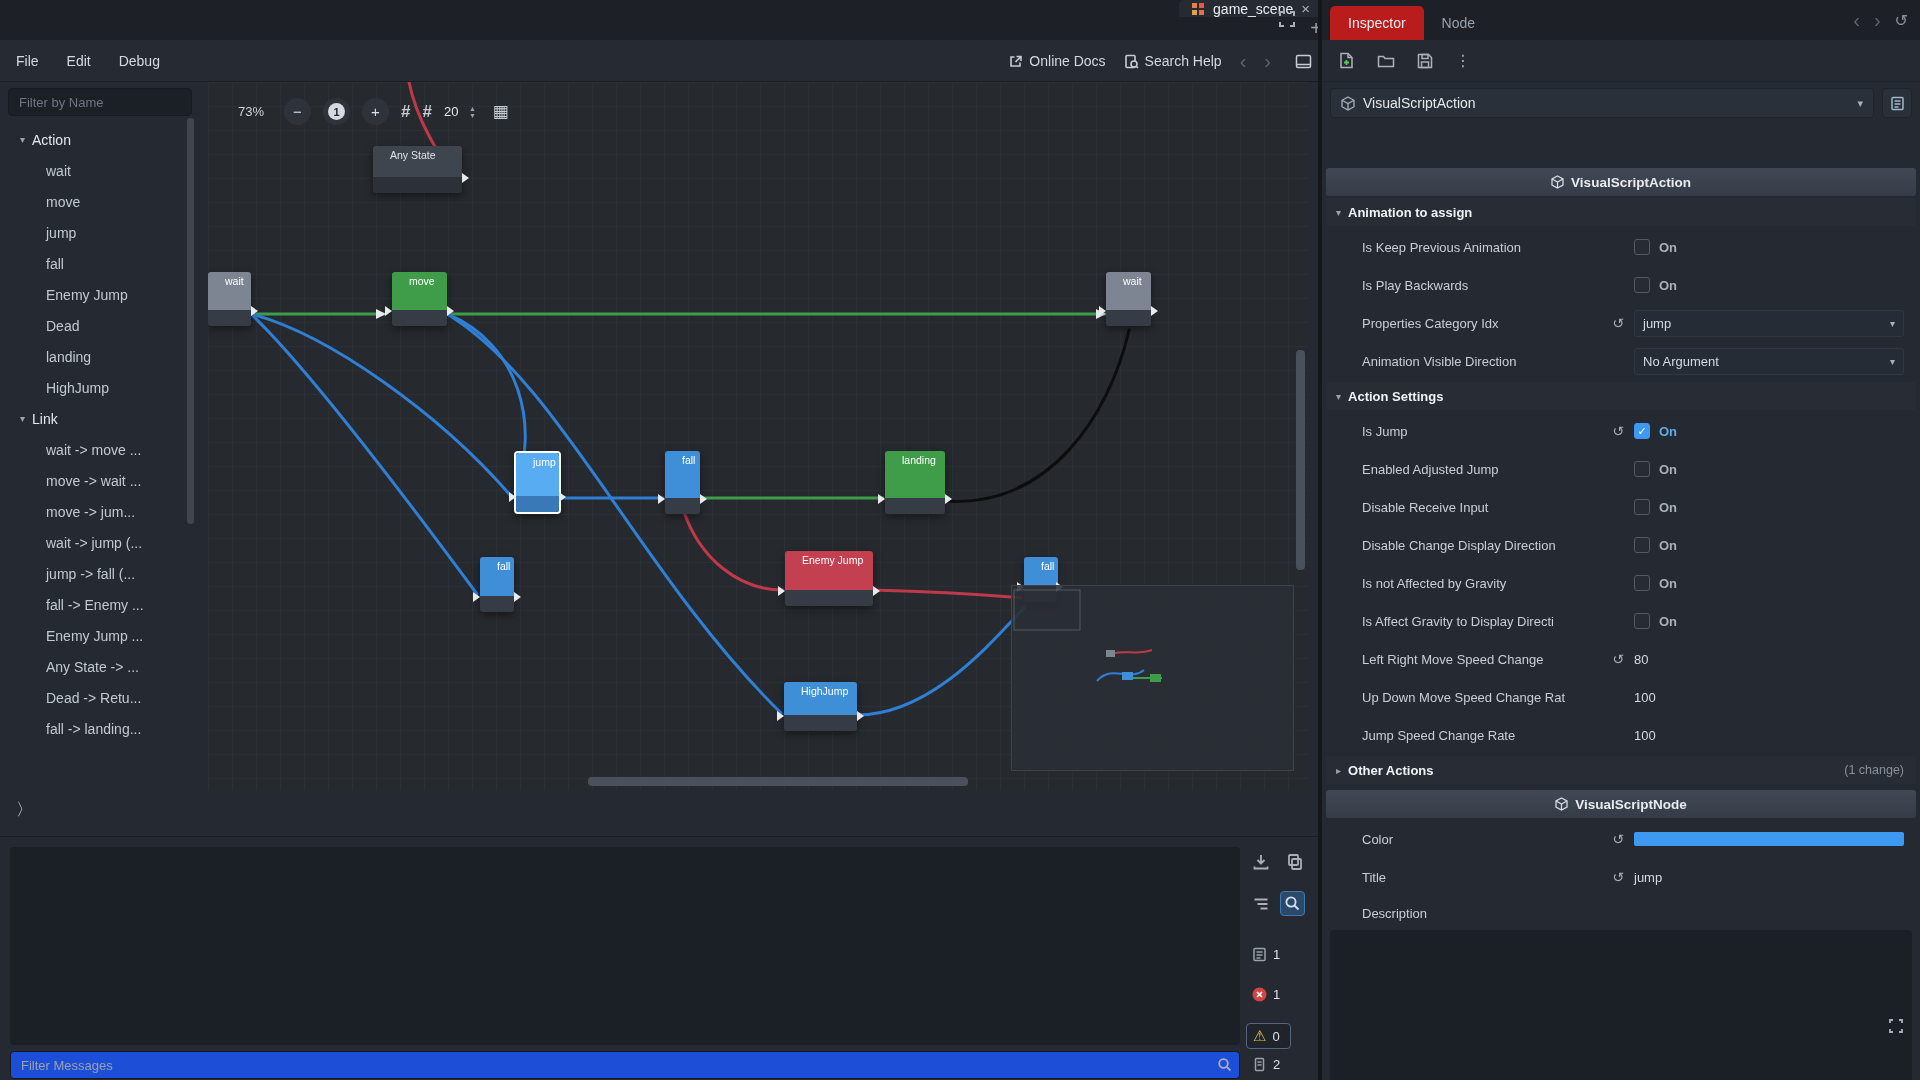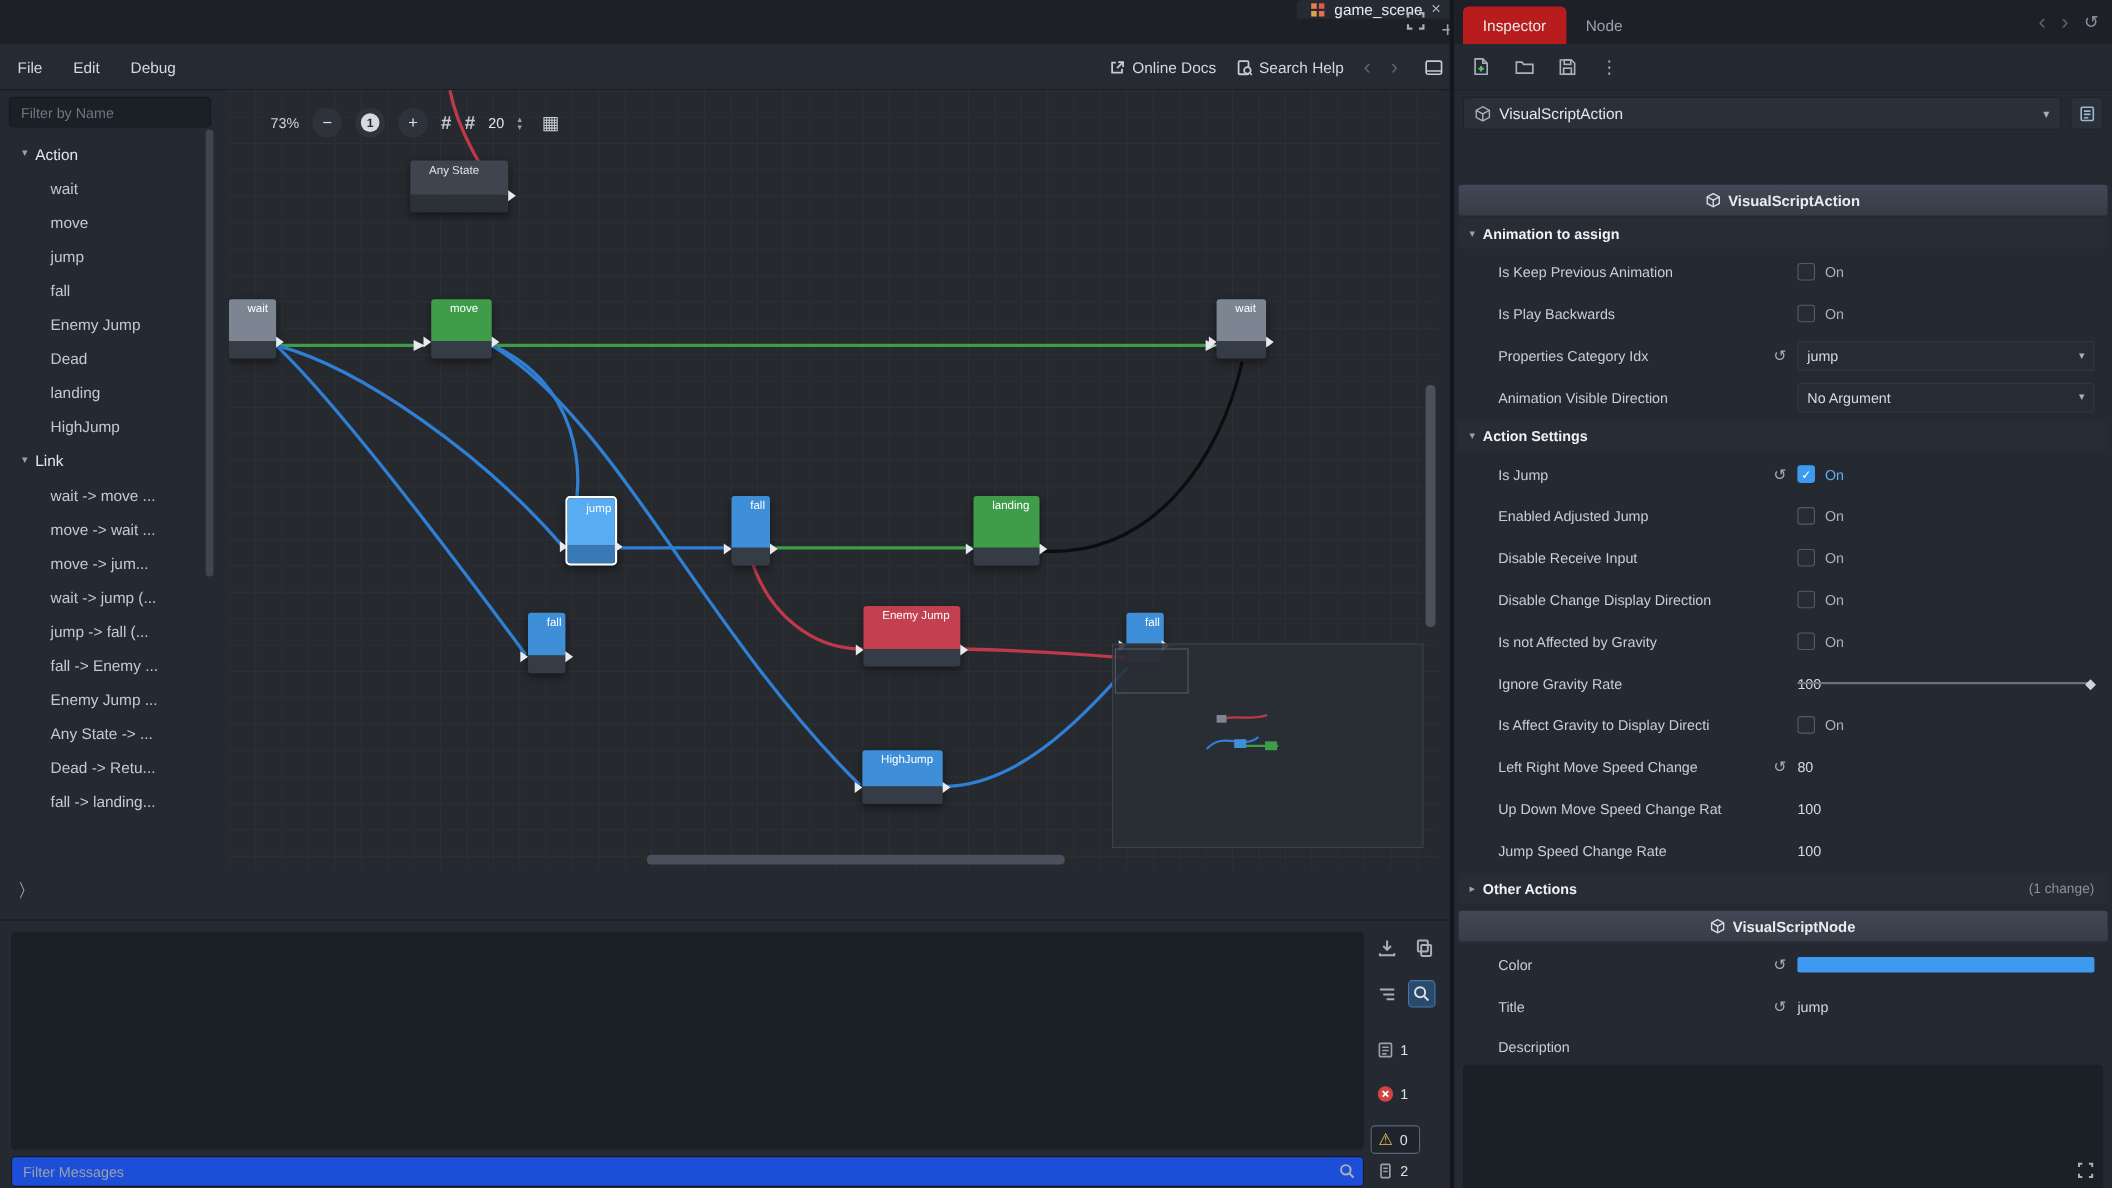--- a/index.html
+++ b/index.html
@@ -37,21 +37,21 @@
   .tw { color:#9aa1ac; font-size:10px; }
   .side-scroll { position:absolute; right:-2px; top:30px; width:7px; height:406px; background:#3f4650; border-radius:3px; }
   .panel-toggle { position:absolute; left:16px; top:798px; font-size:17px; color:#c6cbd3; cursor:pointer; }
 
   
   .graph { position:absolute; left:208px; top:82px; width:1100px; height:708px; background:#26292e; overflow:hidden;
     background-image:linear-gradient(#2c2f35 1px,transparent 1px),linear-gradient(90deg,#2c2f35 1px,transparent 1px);
     background-size:24px 24px; }
   .edges { position:absolute; left:0; top:0; z-index:1; pointer-events:none; }
 
-  .gtoolbar { position:absolute; left:30px; top:16px; z-index:6; display:flex; align-items:center; gap:12px;text-align:right; }
+  .gtoolbar { position:absolute; left:30px; top:16px; z-index:6; display:flex; align-items:center; gap:12px; }
   .zoom-label { font-size:13px; color:#cfd4da; width:34px; }
   .circ-btn { width:27px; height:27px; border-radius:50%; background:#2e333b; color:#dde1e6; display:flex; align-items:center; justify-content:center; font-size:15px; cursor:pointer; }
   .circ-btn.reset { background:#2e333b; }
   .reset-dot { width:17px; height:17px; border-radius:50%; background:#d6dae0; color:#22262d; font-size:11px; font-weight:bold; display:flex; align-items:center; justify-content:center; }
   .snap-ico { font-size:17px; color:#c6ccd4; font-weight:bold; cursor:pointer; }
   .snap-val { font-size:13px; color:#e4e7ec; }
   .spin { display:flex; flex-direction:column; line-height:7px; color:#9aa1ac; font-size:8px; cursor:pointer; }
   .grid-ico { font-size:17px; color:#c6ccd4; margin-left:6px; cursor:pointer; }
 
   .gnode { position:absolute; z-index:2; border-radius:3px; box-shadow:0 3px 8px rgba(0,0,0,.45); cursor:pointer; }
@@ -111,21 +111,21 @@
   .insp-content { position:absolute; left:0; top:162px; width:598px; }
   .cat-bar { height:28px; margin:6px 4px 2px; border-radius:3px; background:linear-gradient(#414855,#363c47); display:flex; align-items:center; justify-content:center; gap:7px; font-size:13.5px; font-weight:bold; color:#e8ebef; }
   .sec-hdr { height:28px; margin:2px 4px; border-radius:2px; background:#272c35; display:flex; align-items:center; gap:7px; padding-left:10px; font-size:13px; font-weight:bold; color:#f0f2f5; cursor:pointer; }
   .sec-hdr .badge-txt { margin-left:auto; padding-right:12px; font-weight:normal; color:#8a909b; font-size:12.5px; }
   .prow { display:flex; align-items:center; height:38px; padding-left:40px; }
   .plabel { width:272px; flex:none; display:flex; align-items:center; font-size:13px; color:#c9ced6; white-space:nowrap; overflow:hidden; }
   .plabel .revert { margin-left:auto; margin-right:10px; color:#a6adb8; font-size:14px; cursor:pointer; flex:none; }
   .pedit { flex:1; position:relative; display:flex; align-items:center; padding-right:16px; font-size:13px; color:#d6dae0; }
   .cbox { width:16px; height:16px; background:#262b34; border:1px solid #545b68; border-radius:3px; margin-right:9px; flex:none; cursor:pointer; }
   .cbox.checked { background:#3d9af0; border-color:#3d9af0; color:#fff; font-size:11px; display:flex; align-items:center; justify-content:center; }
-  .on-lbl { color:#aab0ba; }
+  .on-lbl { color:#aab0ba;font-weight:bold; }
   .on-lbl.on-blue { color:#63aae9; }
   .pdrop { flex:1; height:27px; background:#262c35; border:1px solid #313742; border-radius:3px; display:flex; align-items:center; padding:0 8px; cursor:pointer; }
   .pdrop .car { margin-left:auto; color:#aab0ba; font-size:10px; }
   .slider-wrap { flex:1; position:relative; height:100%; display:flex; align-items:center; }
   .slider-line { position:absolute; left:0; right:2px; bottom:7px; height:2px; background:#6b7380; }
   .slider-grab { position:absolute; right:0; bottom:3px; width:7px; height:7px; background:#cfd4da; transform:rotate(45deg); }
   .color-swatch { flex:1; height:14px; border-radius:2px; background:#3d9af0; cursor:pointer; }
   .desc-box { position:relative; margin:0 8px; width:582px; height:160px; background:#1b1f26; border-radius:4px; }
   .desc-expand { position:absolute; right:8px; top:88px; cursor:pointer; }
 </style>
@@ -554,32 +554,20 @@
         <div class="plabel">
             <span>Is not Affected by Gravity</span>
           </div>
         <div class="pedit">
             <span class="cbox"></span>
             <span class="on-lbl">On</span>
           </div>
       </div>
       <div class="prow">
         <div class="plabel">
-            <span>Ignore Gravity Rate</span>
-          </div>
-        <div class="pedit">
-            <span class="slider-wrap">
-              <span>100</span>
-              <span class="slider-line"></span>
-              <span class="slider-grab"></span>
-            </span>
-          </div>
-      </div>
-      <div class="prow">
-        <div class="plabel">
             <span>Is Affect Gravity to Display Directi</span>
           </div>
         <div class="pedit">
             <span class="cbox"></span>
             <span class="on-lbl">On</span>
           </div>
       </div>
       <div class="prow">
         <div class="plabel">
             <span>Left Right Move Speed Change</span>

